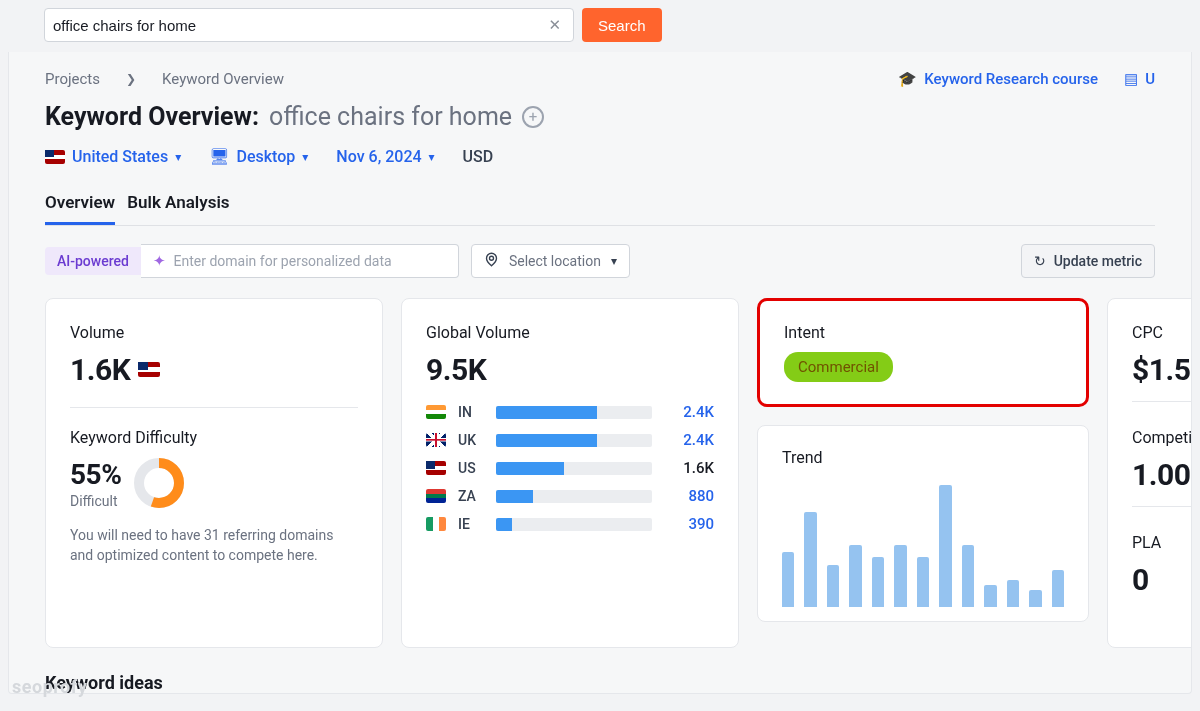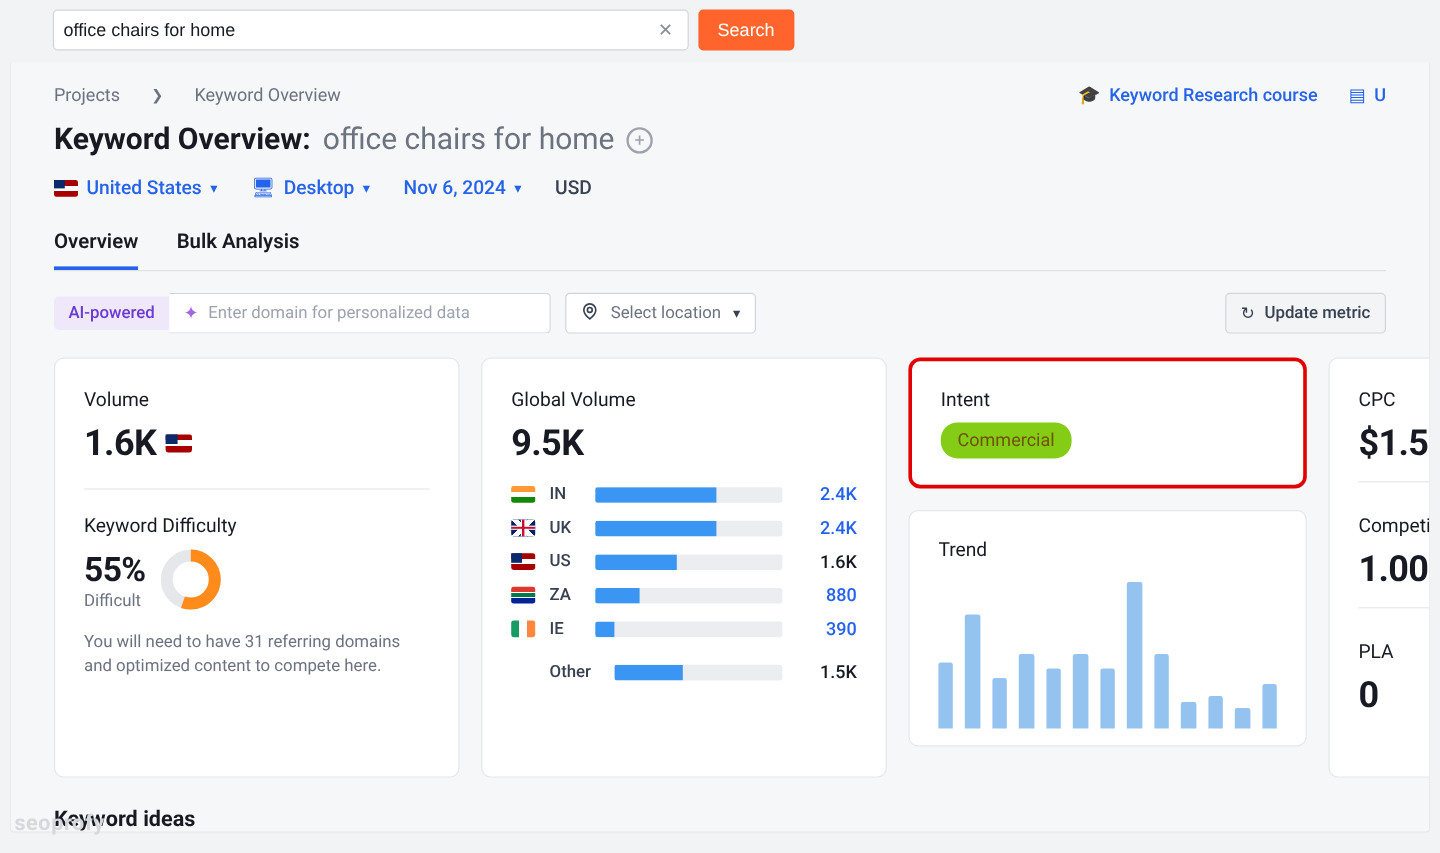--- a/index.html
+++ b/index.html
@@ -50,21 +50,21 @@
   .add-circle {
     width: 22px; height: 22px; border: 2px solid #9ca3af; border-radius: 50%;
     display: inline-flex; align-items: center; justify-content: center; color: #9ca3af;
     font-size: 15px; cursor: pointer;
   }
   .selector-row { margin-top: 16px; display: flex; align-items: center; gap: 28px; font-size: 16px; }
   .selector { color: #2563eb; cursor: pointer; display: inline-flex; align-items: center; gap: 7px; font-weight: 500; }
   .selector .caret { color: #2563eb; }
   .selector-static { color: #374151; font-weight: 500; }
 
-  .tabs-row { margin-top: 26px; display: flex; gap: 32px; border-bottom: 1px solid #dfe1e5; }
+  .tabs-row { margin-top: 26px; display: flex; gap: 12px; border-bottom: 1px solid #dfe1e5; }
   .tab { font-size: 17px; font-weight: 600; color: #171a22; padding: 0 0 10px 0; cursor: pointer; }
   .tab.active { border-bottom: 3px solid #2563eb; }
 
   .controls-row { padding: 18px 36px 0 36px; display: flex; align-items: center; justify-content: space-between; }
   .controls-left { display: flex; align-items: center; gap: 0; }
   .ai-badge {
     background: #efe8fb; color: #6b3bd1; padding: 6px 12px; border-radius: 4px 0 0 4px;
     font-size: 14px; font-weight: 500;
   }
   .personalize-input {
@@ -300,28 +300,20 @@
             <span class="gv-val link">880</span>
           </div>
           <div class="gv-row">
             <span class="gv-flag flag-ie"></span>
             <span class="gv-code">IE</span>
             <span class="gv-bar-track">
               <span class="gv-bar-fill" style="width:10.5625%"></span>
             </span>
             <span class="gv-val link">390</span>
           </div>
-          <div class="gv-row" style="margin-top: 18px;">
-            <span style="width:20px"></span>
-            <span class="gv-code" style="width:42px">Other</span>
-            <span class="gv-bar-track">
-              <span class="gv-bar-fill" style="width:40.625%"></span>
-            </span>
-            <span class="gv-val">1.5K</span>
-          </div>
         </div>
     </div>
 
     <div class="card right-col">
       <div class="card intent">
         <div class="card-title" style="margin-bottom:10px;">Intent</div>
         <span class="intent-badge">Commercial</span>
       </div>
       <div class="card trend">
         <div class="card-title">Trend</div>

